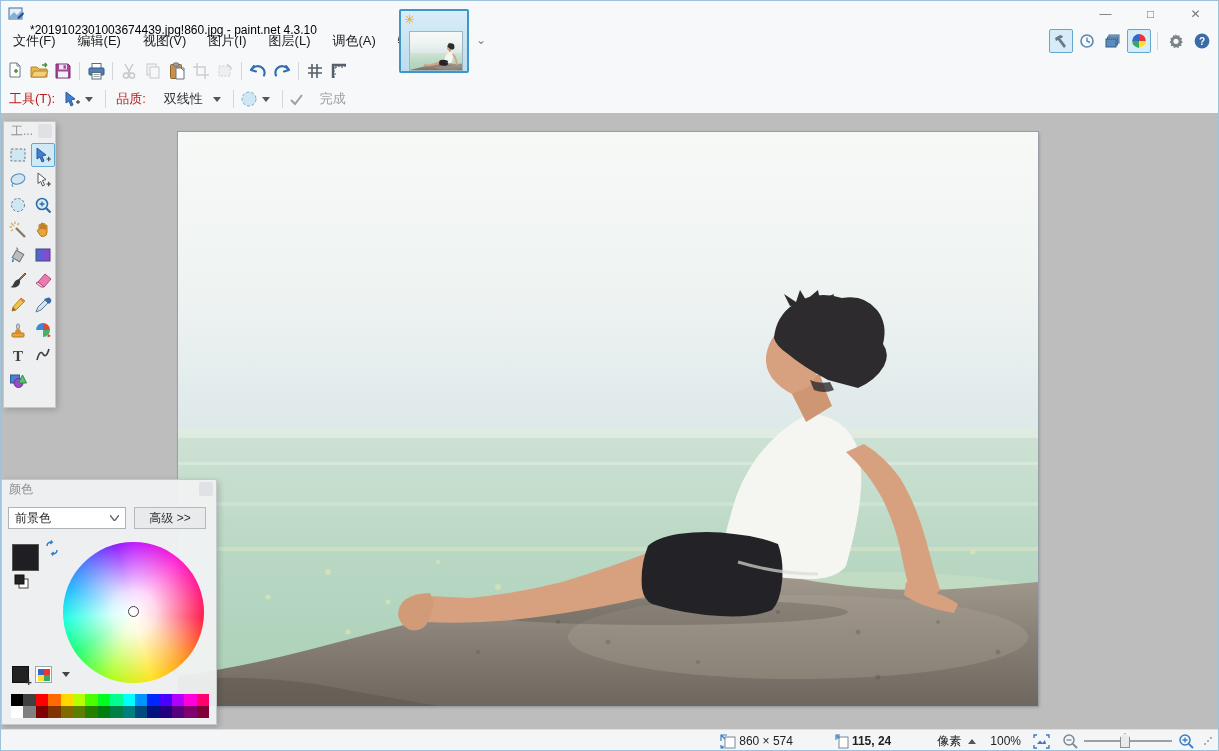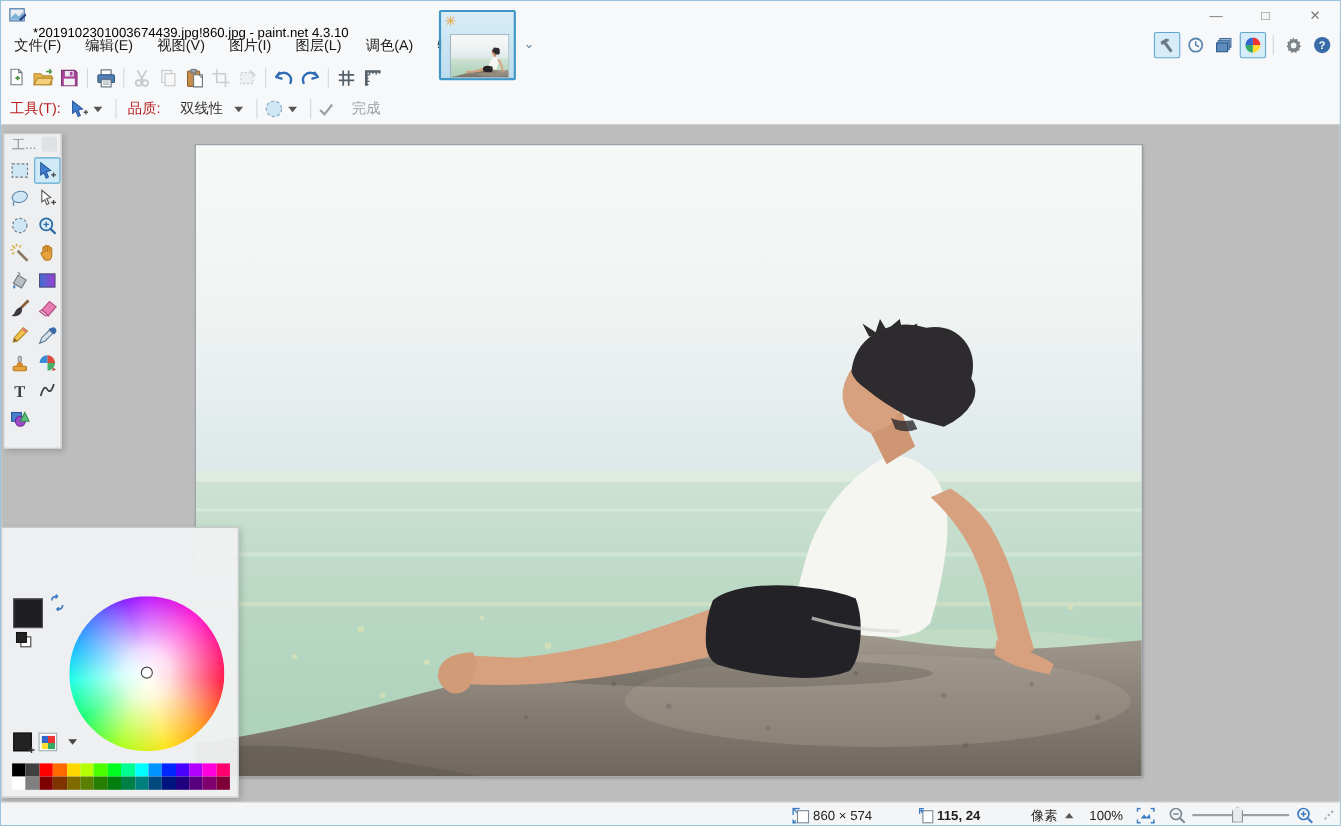--- a/index.html
+++ b/index.html
@@ -485,20 +485,33 @@
               <rect x="1.5" y="4" width="9" height="8" fill="#4a7fc9" stroke="#2d5a99"></rect>
               <circle cx="9.5" cy="12" r="4.5" fill="#9b4ac9" stroke="#6d2d99"></circle>
               <path d="M13.5 4 L17.5 12 L9.5 12 Z" fill="#5fbf7a" stroke="#2d8a4a"></path>
             </svg>
           </div>
         <div class="tool-cell"></div>
       </div>
     </div>
 
     <div class="panel colors-panel">
+      <div class="panel-title">
+        <span>颜色</span>
+        <span class="ghost-ico"></span>
+      </div>
+      <div class="cp-row">
+        <div class="cp-select">
+          <span>前景色</span>
+          <svg width="9" height="6" viewBox="0 0 9 6">
+              <path d="M0 0 L4.5 6 L9 0" fill="none" stroke="#667" stroke-width="1.4"></path>
+            </svg>
+        </div>
+        <div class="cp-adv">高级 &gt;&gt;</div>
+      </div>
       <div class="swatch-area">
         <div class="bg-swatch" style="background: rgb(255, 255, 255);"></div>
         <div class="fg-swatch" style="background: rgb(31, 31, 35);"></div>
         <svg class="swap-ico" width="16" height="16" viewBox="0 0 16 16">
             <path d="M3 6 Q3 2 8 2 L7 0.5 M8 2 L6.5 4 M13 10 Q13 14 8 14 L9 15.5 M8 14 L9.5 12" fill="none" stroke="#3a7cc4" stroke-width="1.5"></path>
           </svg>
         <svg class="mini-default" width="16" height="16" viewBox="0 0 16 16">
             <rect x="5" y="5" width="9" height="9" fill="#fff" stroke="#444"></rect>
             <rect x="1" y="1" width="9" height="9" fill="#222" stroke="#111"></rect>
           </svg>

